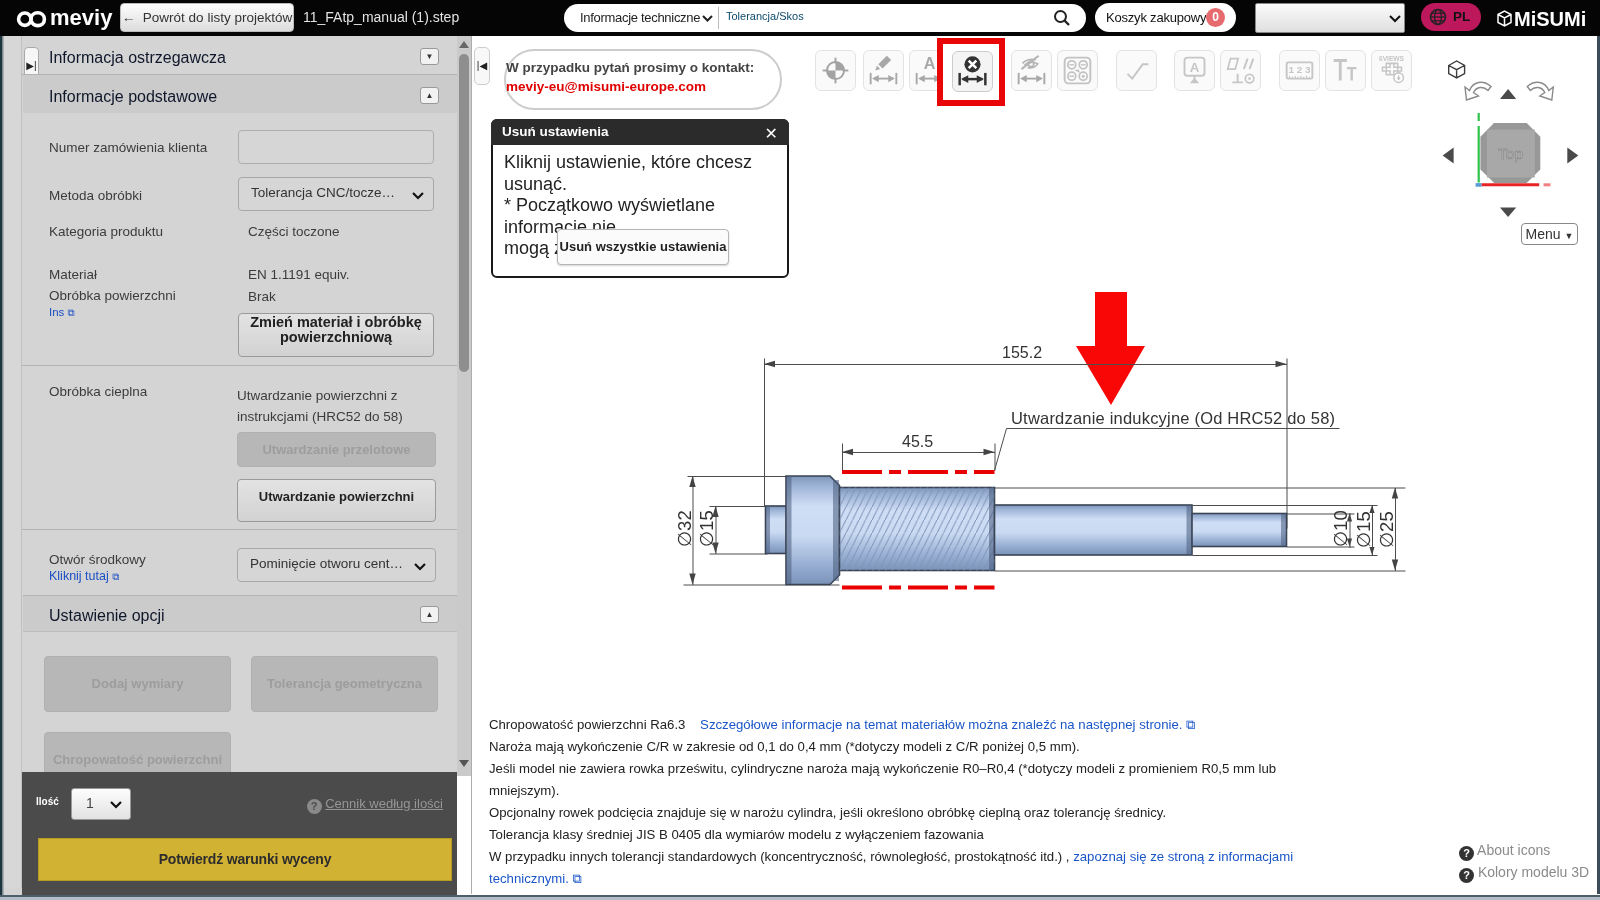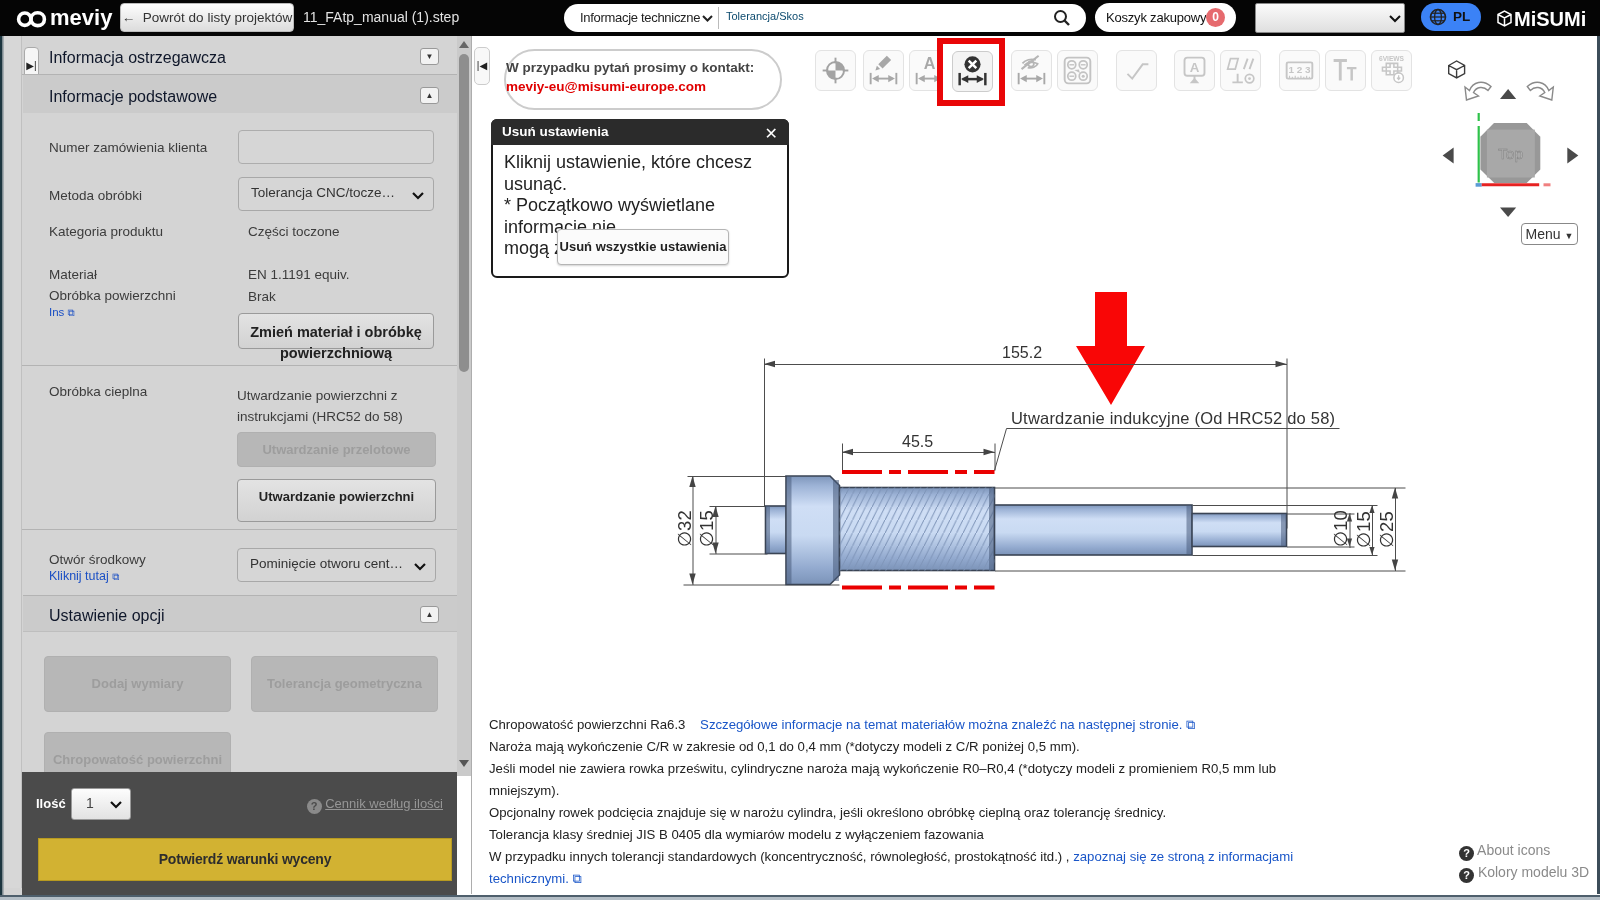--- a/index.html
+++ b/index.html
@@ -9,21 +9,21 @@
 #topbar { position:absolute; left:0; top:0; width:1600px; height:36px; background:#050505; }
 #backbtn { position:absolute; left:120px; top:3px; width:174px; height:29px; background:linear-gradient(#fdfdfd,#dcdcdc); border:1px solid #bbb; border-radius:4px; color:#333; font-size:13.5px; text-align:center; line-height:27px; white-space:nowrap; }
 #fname { position:absolute; left:303px; top:9px; color:#e3e3e3; font-size:14px; }
 #searchpill { position:absolute; left:564px; top:4px; width:522px; height:28px; background:#fff; border-radius:14px; }
 #searchpill .seg1 { position:absolute; left:16px; top:6px; font-size:13px; letter-spacing:-0.3px; color:#222; white-space:nowrap; }
 #searchpill .divider { position:absolute; left:718px; top:3px; width:1px; height:22px; background:#bbb; }
 #koszyk { position:absolute; left:1095px; top:3px; width:141px; height:29px; background:#fff; border-radius:15px; }
 #koszyk .txt { position:absolute; left:11px; top:7px; font-size:13px; letter-spacing:-0.2px; color:#111; white-space:nowrap; }
 #koszyk .badge { position:absolute; left:111px; top:5px; width:19px; height:19px; border-radius:50%; background:#e66a6e; color:#fff; font-size:12px; font-weight:bold; text-align:center; line-height:19px; }
 #topsel { position:absolute; left:1255px; top:3px; width:150px; height:30px; background:linear-gradient(#fbfbfb,#dfdfdf); border:1px solid #888; border-radius:2px; }
-#plpill { position:absolute; left:1421px; top:3px; width:60px; height:28px; background:#3b82f6; border-radius:14px; }
+#plpill { position:absolute; left:1421px; top:3px; width:60px; height:28px; background:#be185d; border-radius:14px; }
 #plpill .pl { position:absolute; left:32px; top:6px; font-size:13.5px; font-weight:bold; color:#111; }
 #misumi { position:absolute; left:1496px; top:7px; color:#fff; }
 #misumi .txt { position:absolute; left:18px; top:1px; font-size:20px; font-weight:bold; letter-spacing:0px; }
 
 #leftedge { position:absolute; left:0; top:36px; width:4px; height:864px; background:linear-gradient(90deg,#1c353f 0,#1c353f 2.5px,#7e8a90 2.5px,#b9bfc2 4px); }
 #sidebar { position:absolute; left:4px; top:36px; width:453px; height:864px; background:#d4d4d4; }
 #substrip { position:absolute; left:0px; top:0px; width:18px; height:852px; background:#d7d7d7; border-right:1px solid #c0c0c0; }
 #collapsetab { position:absolute; left:20px; top:11px; width:15px; height:38px; background:#f6f6f6; border:1px solid #aaa; border-radius:4px; font-size:10px; color:#222; text-align:center; line-height:36px; }
 .hdrrow { position:absolute; left:19px; width:434px; color:#0f172a; font-size:16px; }
 .hdrbtn { position:absolute; width:19px; height:17px; background:#f2f2f2; border:1px solid #999; border-radius:3px; font-size:8px; color:#333; text-align:center; line-height:15px; }
@@ -31,21 +31,21 @@
 .val { position:absolute; color:#3c3c3c; font-size:13.5px; }
 .blulink { position:absolute; color:#1a4fc4; font-size:11.5px; }
 .panelsel { position:absolute; left:234px; width:196px; height:34px; background:#d6d6d6; border:1px solid #a8a8a8; border-radius:4px; font-size:13.5px; color:#333; }
 .panelsel .caret, #topsel .caret { position:absolute; }
 .pbtn { position:absolute; background:linear-gradient(#e3e3e3,#d2d2d2); border:1px solid #9a9a9a; border-radius:4px; color:#222; font-weight:bold; font-size:13px; text-align:center; white-space:nowrap; }
 .pbtn.dis { background:#b7b7b7; border:1px solid #b0b0b0; color:#9d9d9d; }
 .sepline { position:absolute; left:18px; width:435px; height:1px; background:#b3b3b3; }
 #sscroll { position:absolute; left:453px; top:0; width:14px; height:740px; background:#cacaca; }
 #sscroll .thumb { position:absolute; left:2px; top:18px; width:10px; height:318px; background:#8e8e8e; border-radius:5px; }
 #sfooter { position:absolute; left:18px; top:736px; width:435px; height:125px; background:#4b4b4b; }
-#sfooter .ilosc { position:absolute; left:14px; top:24px; color:#fff; font-weight:bold; font-size:13px; }
+#sfooter .ilosc { position:absolute; left:14px; top:24px; color:#fff; font-weight:bold; font-size:10px; }
 #sfooter .qty { position:absolute; left:49px; top:16px; width:60px; height:32px; background:linear-gradient(#fdfdfd,#e2e2e2); border:1px solid #999; border-radius:3px; font-size:14px; color:#444; }
 #sfooter .cennik { position:absolute; right:14px; top:24px; color:#969696; font-size:13px; white-space:nowrap; }
 #ybtn { position:absolute; left:16px; top:66px; width:414px; height:43px; background:#d2b232; border:1px solid #b79a20; color:#2d2d2d; font-weight:bold; font-size:14px; letter-spacing:-0.2px; text-align:center; line-height:41px; }
 
 #viewer { position:absolute; left:471px; top:36px; width:1126px; height:858px; background:#fff; border-left:1px solid #adadad; }
 #vtab { position:absolute; left:2px; top:11px; width:16px; height:38px; background:#f8f8f8; border:1px solid #ccc; border-radius:5px; font-size:10px; color:#222; text-align:center; line-height:36px; }
 #contact { position:absolute; left:32px; top:13px; width:278px; height:61px; border:2px solid #ccc; border-radius:31px; background:#fff; text-align:left; }
 #contact .l1 { margin-top:9px; font-size:13.5px; font-weight:bold; color:#444; }
 #contact .l2 { margin-top:4px; font-size:13.5px; font-weight:bold; color:#e00000; }
 #popup { position:absolute; left:19px; top:83px; width:298px; height:159px; background:#fff; border:2px solid #1a1a1a; border-radius:6px; }
@@ -137,21 +137,21 @@
   </div>
 
   <div class="lbl" style="left:45px;top:188px">Kategoria produktu</div>
   <div class="val" style="left:244px;top:188px">Części toczone</div>
 
   <div class="lbl" style="left:45px;top:231px">Materiał</div>
   <div class="val" style="left:244px;top:231px">EN 1.1191 equiv.</div>
   <div class="lbl" style="left:45px;top:252px">Obróbka powierzchni</div>
   <div class="val" style="left:244px;top:253px">Brak</div>
   <div class="blulink" style="left:45px;top:270px">Ins&nbsp;<span style="font-size:10px">⧉</span></div>
-  <div class="pbtn" style="left:234px;top:277px;width:196px;height:36px;line-height:21px;padding-top:8px;font-size:14.5px">Zmień materiał i obróbkę<br>powierzchniową</div>
+  <div class="pbtn" style="left:234px;top:277px;width:196px;height:44px;line-height:15px;padding-top:1px;font-size:14.5px">Zmień materiał i obróbkę<br>powierzchniową</div>
 
   <div class="sepline" style="top:329px"></div>
 
   <div class="lbl" style="left:45px;top:348px">Obróbka cieplna</div>
   <div class="val" style="left:233px;top:349px;line-height:21px;white-space:nowrap">Utwardzanie powierzchni z<br>instrukcjami (HRC52 do 58)</div>
   <div class="pbtn dis" style="left:233px;top:396px;width:199px;height:35px;line-height:33px">Utwardzanie przelotowe</div>
   <div class="pbtn" style="left:233px;top:443px;width:199px;height:43px;line-height:33px">Utwardzanie powierzchni</div>
 
   <div class="sepline" style="top:493px"></div>
 

